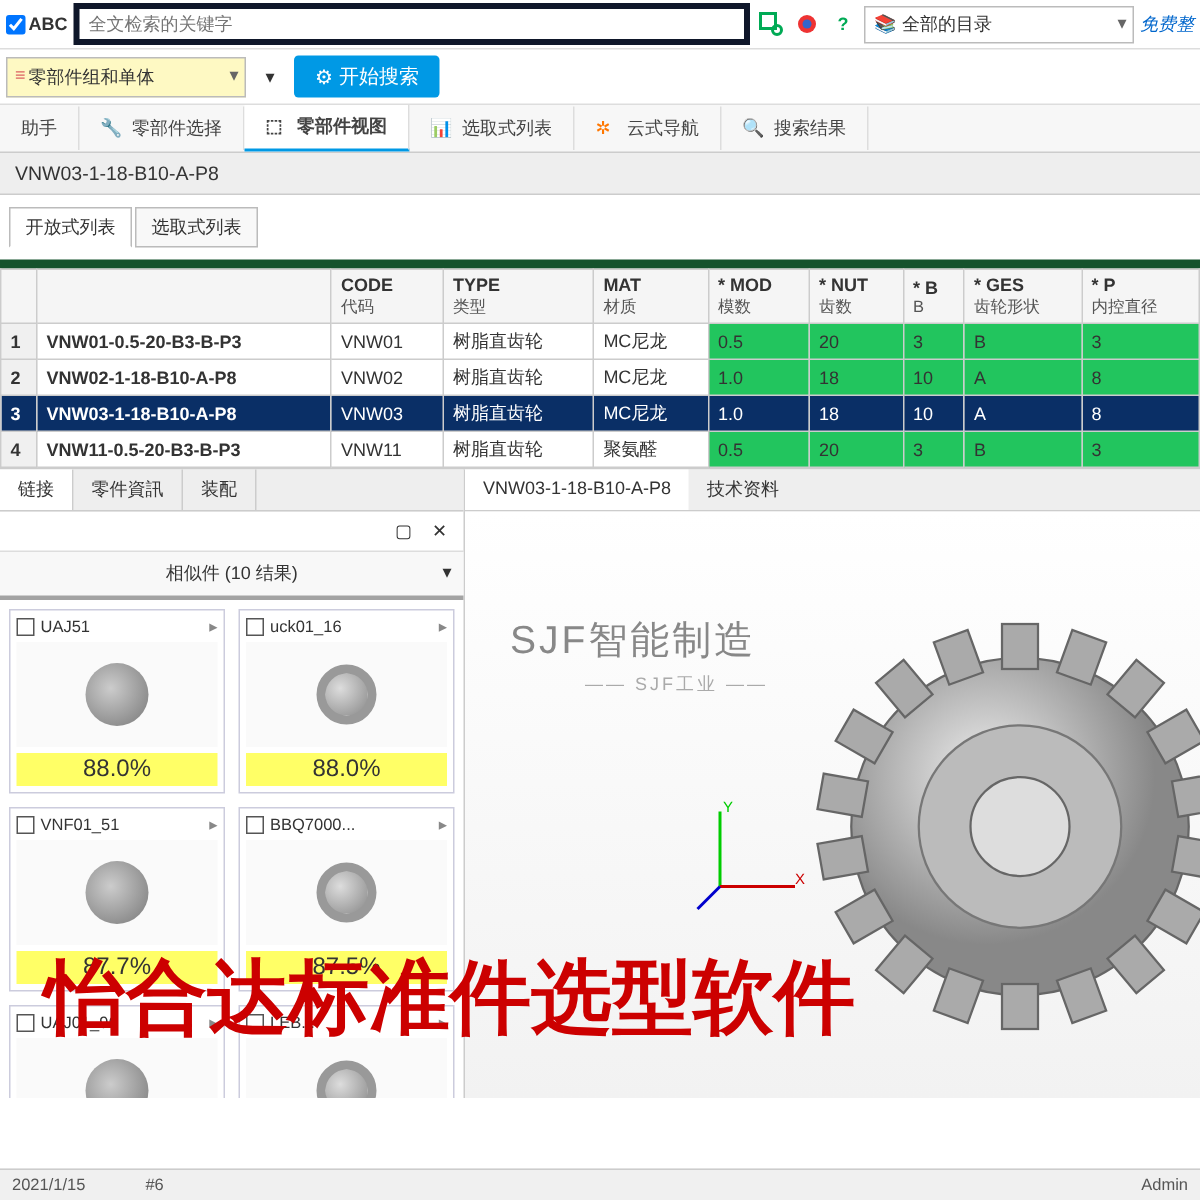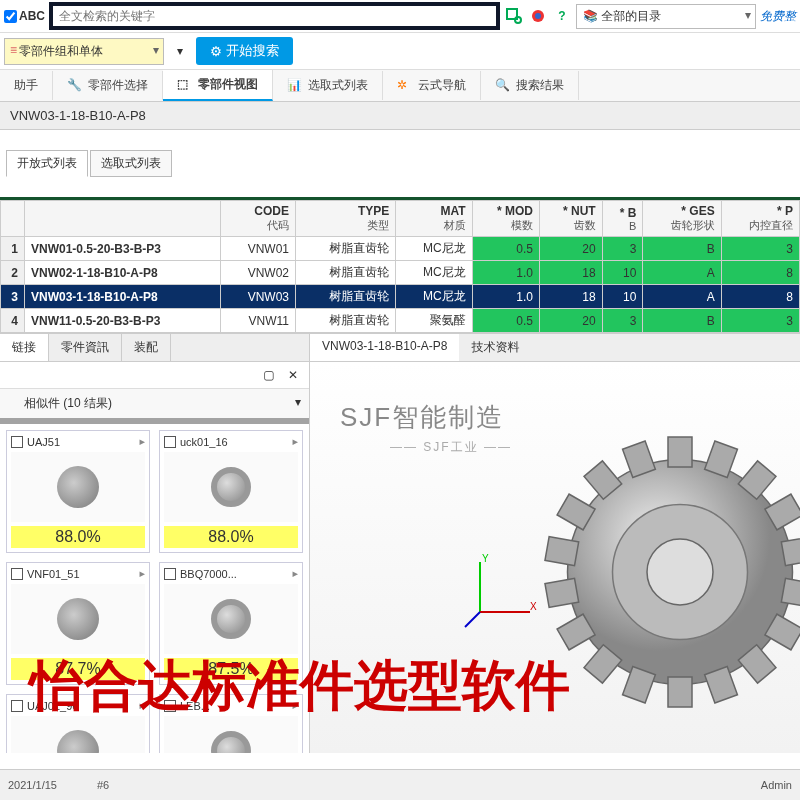--- a/index.html
+++ b/index.html
@@ -18,61 +18,61 @@
 .combo::before { content: "≡"; position: absolute; left: 5px; top: 4px; color: #d66; }
 .combo::after { content: "▾"; position: absolute; right: 4px; top: 4px; color: #666; }
 .btn-primary { background: #0099e5; color: #fff; border: none; padding: 5px 14px; border-radius: 3px; display: flex; align-items: center; gap: 4px; cursor: pointer; }
 
 .tabs-row { display: flex; align-items: center; border-bottom: 1px solid #ccc; background: #f7f7f7; }
 .tab { padding: 6px 14px; display: flex; align-items: center; gap: 5px; border-right: 1px solid #ddd; cursor: pointer; color: #444; }
 .tab.active { background: #fff; font-weight: bold; border-bottom: 2px solid #0099e5; }
 .tab-ico { width: 16px; height: 16px; display: inline-block; }
 
 .breadcrumb { padding: 6px 10px; background: #eee; border-bottom: 1px solid #ccc; font-size: 13px; }
-.list-tabs { display: flex; padding: 20px 6px; gap: 2px; border-bottom: 3px solid #14532d; }
+.list-tabs { display: flex; padding: 8px 6px; gap: 2px; border-bottom: 6px solid #14532d; }
 .list-tab { padding: 4px 10px; border: 1px solid #bbb; background: #f8f8f8; cursor: pointer; }
 .list-tab.active { background: #fff; border-bottom-color: #fff; }
 
 .data-table { width: 100%; border-collapse: collapse; }
-.data-table th, .data-table td { border: 1px solid #ccc; padding: 3px 6px; text-align: right; font-size: 12px; }
+.data-table th, .data-table td { border: 1px solid #ccc; padding: 3px 6px; text-align: left; font-size: 12px; }
 .data-table th { background: #f5f5f5; }
 .data-table th .sub { display: block; font-weight: normal; color: #555; font-size: 11px; }
 .data-table td.name { text-align: left; font-weight: bold; }
 .data-table tr.sel td { background: #0a2f66; color: #fff; }
 .data-table td.yel { background: #22c55e; }
 .data-table tr.sel td.yel { background: #0a2f66; }
 .rownum { background: #f0f0f0; font-weight: bold; width: 24px; }
 
 .lower { display: flex; height: 420px; border-top: 1px solid #ccc; }
 .left-pane { width: 310px; border-right: 1px solid #ccc; display: flex; flex-direction: column; }
 .left-tabs { display: flex; border-bottom: 1px solid #ccc; background: #eee; }
 .left-tab { padding: 5px 12px; cursor: pointer; border-right: 1px solid #ccc; }
 .left-tab.active { background: #fff; }
 .pane-tools { display: flex; justify-content: flex-end; padding: 3px 6px; gap: 4px; border-bottom: 1px solid #ddd; }
-.sim-header { padding: 6px 24px; background: #f8f8f8; border-bottom: 6px solid #a3a3a3; position: relative; }
+.sim-header { padding: 6px 24px; background: #f8f8f8; border-bottom: 3px solid #a3a3a3; position: relative; text-align: center; }
 .sim-header::after { content: "▾"; position: absolute; right: 8px; top: 6px; }
 .thumbs { display: grid; grid-template-columns: 1fr 1fr; gap: 9px; padding: 6px; overflow-y: auto; flex: 1; }
 .thumb { border: 1px solid #ccd; padding: 4px; }
 .thumb-head { display: flex; align-items: center; gap: 4px; font-size: 11px; margin-bottom: 4px; }
 .thumb-head::after { content: "▸"; margin-left: auto; color: #888; }
 .cube-ico { width: 12px; height: 12px; border: 1.5px solid #555; transform: rotate(0deg); }
 .thumb-img { height: 70px; background: #fafafa; display: flex; align-items: center; justify-content: center; }
 .pct { background: #ffff66; text-align: center; padding: 2px; font-size: 16px; margin-top: 4px; }
 
 .right-pane { flex: 1; display: flex; flex-direction: column; position: relative; }
 .viewer-tabs { display: flex; background: #eee; border-bottom: 1px solid #ccc; }
 .viewer-tab { padding: 5px 12px; cursor: pointer; }
 .viewer-tab.active { background: #fff; }
 .viewer { flex: 1; position: relative; background: linear-gradient(#fff, #f2f2f2); }
 
-.watermark { position: absolute; top: 38px; left: 30px; color: #888; font-size: 26px; letter-spacing: 2px; }
+.watermark { position: absolute; top: 68px; left: 30px; color: #888; font-size: 26px; letter-spacing: 2px; }
 .watermark-sub { font-size: 12px; color: #aaa; display: block; margin-top: 4px; margin-left: 50px; }
 .big-text { position: absolute; bottom: 30px; left: -280px; font-size: 54px; font-weight: bold; color: #c00; font-family: "SimSun", serif; pointer-events: none; white-space: nowrap; }
 
-.status-bar { position: absolute; bottom: 0; left: 0; right: 0; height: 31px; background: #f0f0f0; border-top: 1px solid #ccc; display: flex; align-items: center; padding: 0 8px; gap: 40px; font-size: 11px; color: #555; }
+.status-bar { position: absolute; bottom: 0; left: 0; right: 0; height: 21px; background: #f0f0f0; border-top: 1px solid #ccc; display: flex; align-items: center; padding: 0 8px; gap: 40px; font-size: 11px; color: #555; }
 .status-bar .right { margin-left: auto; }
 
 
 .gear-svg { width: 300px; height: 300px; position: absolute; right: -30px; top: 60px; }
 .axis { position: absolute; left: 150px; top: 190px; }
 
 
 .part-shape { width: 40px; height: 40px; border-radius: 50%; background: radial-gradient(circle at 35% 35%, #ddd, #888); border: 6px solid #999; }
 .gear-shape { width: 42px; height: 42px; background: radial-gradient(circle at 40% 40%, #ccc, #777); border-radius: 50%; position: relative; }
 </style>

